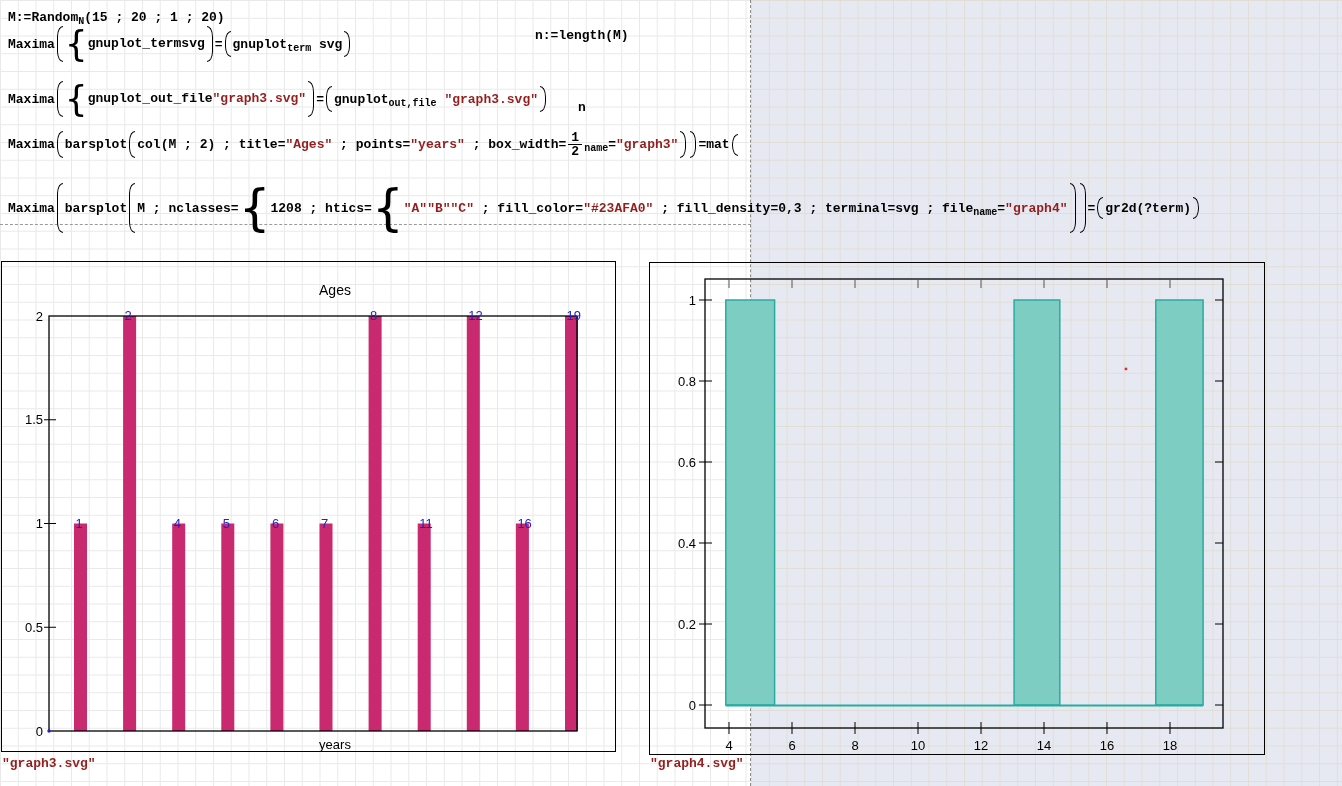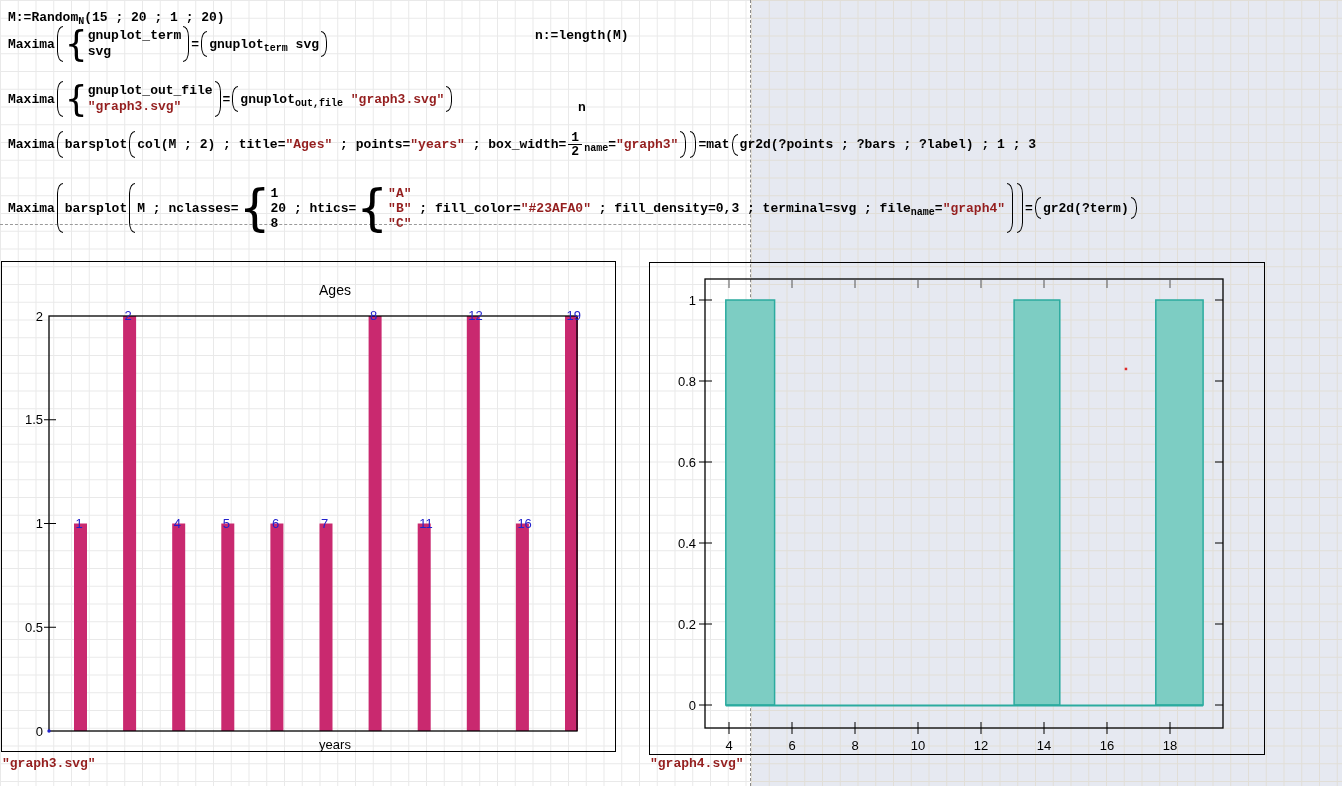--- a/index.html
+++ b/index.html
@@ -12,21 +12,21 @@
     background-size:17.75px 17.75px;}
   .outside{position:absolute;left:751px;top:0;width:591px;height:786px;
     background-color:var(--outside_bg,#e6e9f1);
     background-image:linear-gradient(var(--outside_grid,#e1ded7) 1px,transparent 1px),
                      linear-gradient(90deg,var(--outside_grid,#e1ded7) 1px,transparent 1px);
     background-size:17.75px 17.75px;}
   .vdash{position:absolute;left:750px;top:0;height:786px;width:0;border-left:1px dashed #8b8b8b}
   .hdash{position:absolute;left:0;top:224px;width:751px;height:0;border-top:1px dashed #9a9a9a}
   .formula{position:absolute;display:flex;align-items:center;
     font:700 13px "Liberation Mono","DejaVu Sans Mono",monospace;color:#000;white-space:pre}
-  .rows{display:flex;flex-direction:column}
+  .rows{display:flex;flex-direction:row}
   .row{line-height:16px}
   .row3{line-height:15px}
   .par{width:6px;border:1.2px solid #000;align-self:stretch;margin:0 2px;flex:0 0 auto}
   .par.l{border-right:none;border-radius:9px 0 0 9px / 16px 0 0 16px}
   .par.r{border-left:none;border-radius:0 9px 9px 0 / 0 16px 16px 0}
   .par.h22{align-self:center;height:22px}
   .par.h26{align-self:center;height:26px}
   .brace{font-family:"DejaVu Sans",sans-serif;font-weight:400;display:flex;align-items:center;line-height:1}
   .brace.b2{font-size:36px}
   .brace.b3{font-size:50px}
@@ -109,21 +109,20 @@
     <span class="num">1</span>
     <span class="den">2</span>
   </span>
   <span class="sub">name</span>
   <span>=</span>
   <span class="str">"graph3"</span>
   <span class="par r"></span>
   <span class="par r"></span>
   <span>=mat</span>
   <span class="par l h22"></span>
-  <span>gr2d(?points ; ?bars ; ?label) ; 1 ; 3</span>
   
 </div>
 
 <div class="formula" style="left:8px;top:183px">
   <span>Maxima</span>
   <span class="par l"></span>
   <span>barsplot</span>
   <span class="par l"></span>
   <span>M ; nclasses=</span>
   <span class="brace b3">{</span>

